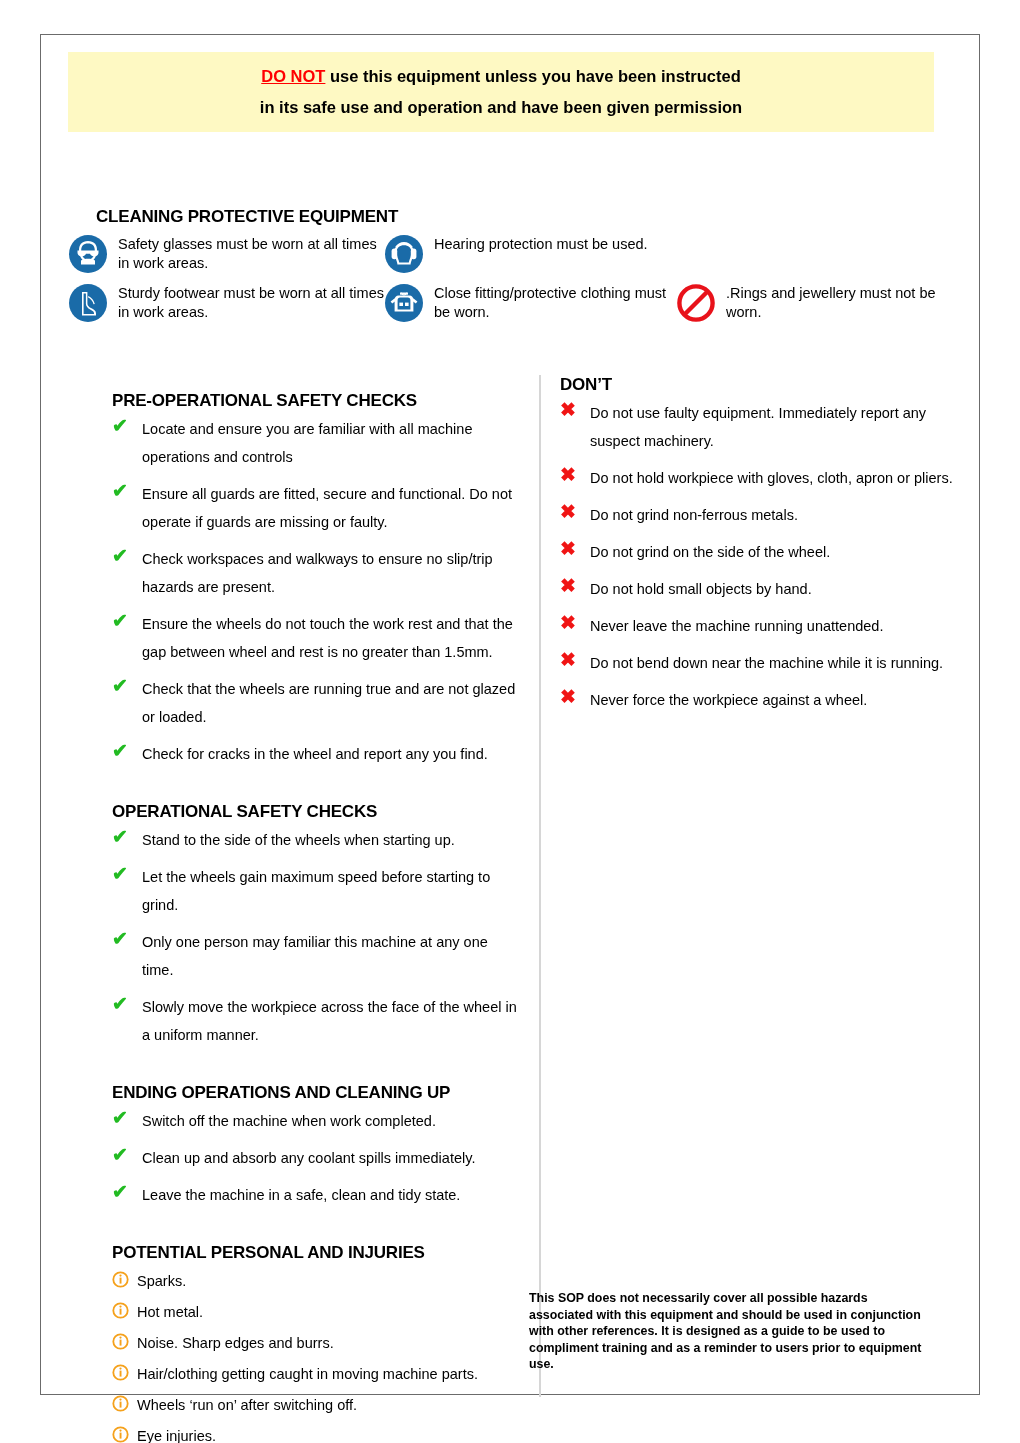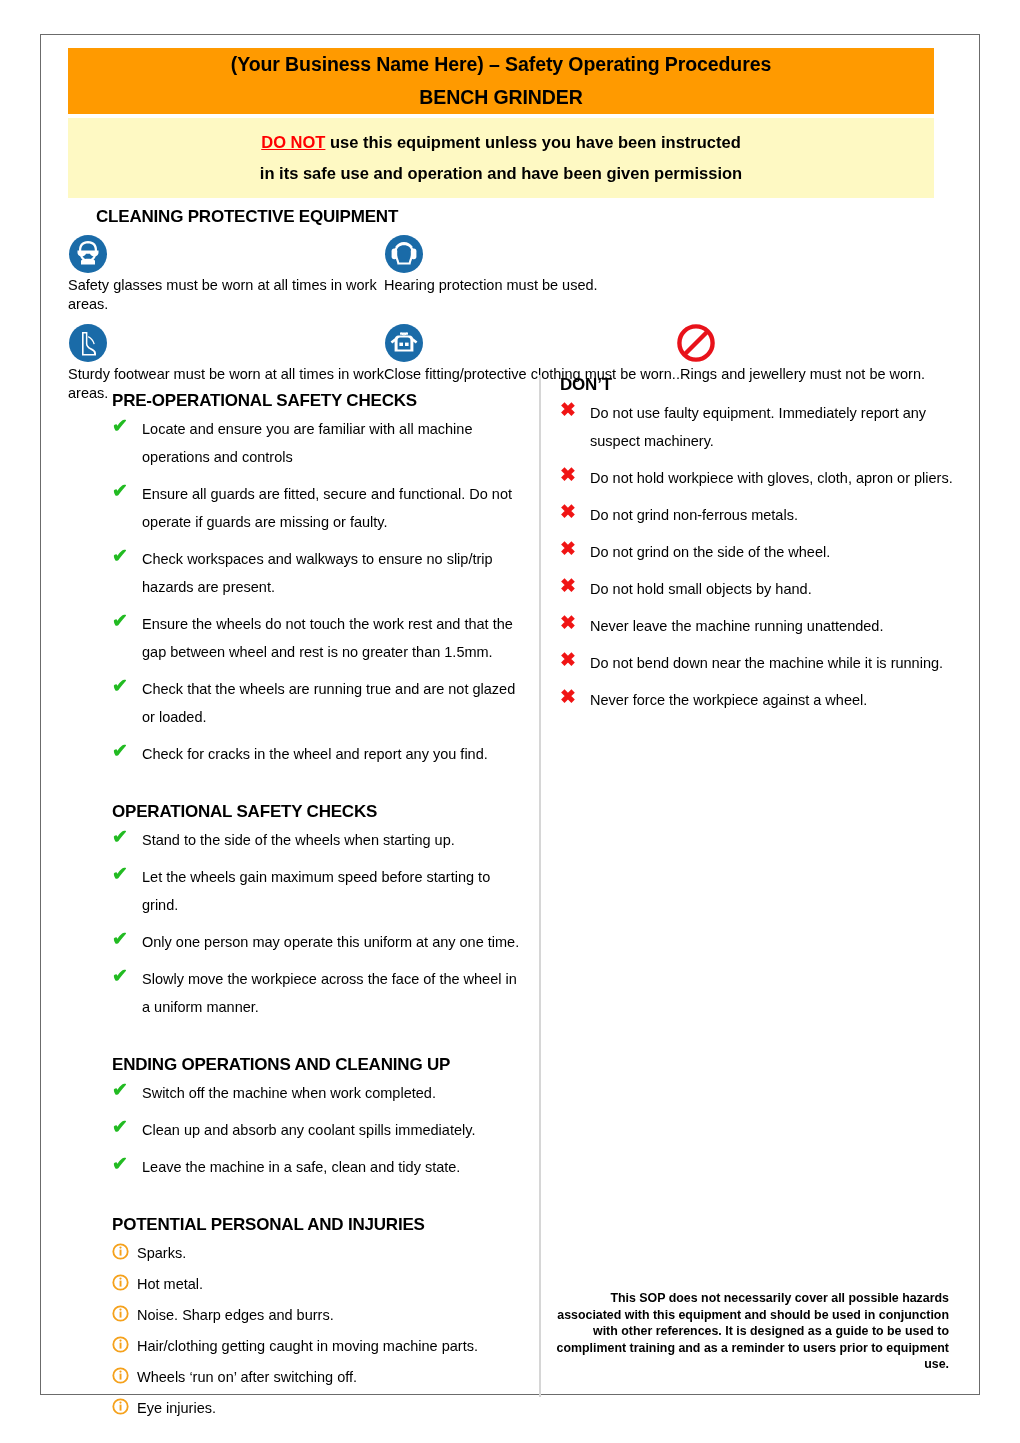--- a/index.html
+++ b/index.html
@@ -32,21 +32,21 @@
   .hdr-gap{height:4px;background:#ffffff;}
   .hdr-block2{background:#fef9c3;padding-top:9px;padding-bottom:9px;}
   .hdr-line2{
     text-align:center;font-weight:bold;font-size:16.5px;line-height:31px;color:#000;
   }
   .donot{color:#FF0000;text-decoration:underline;}
   
   .ppe{position:absolute;left:27px;top:172px;width:890px;}
   .ppe-title{font-weight:bold;font-size:17px;margin:0 0 6px 28px;letter-spacing:-0.2px;}
   .ppe-row{display:flex;margin-bottom:8px;}
-  .ppe-cell{display:flex;align-items:flex-start;flex-direction:column;}
+  .ppe-cell{display:flex;align-items:flex-start;}
   .ppe-cell.c1{width:316px;}
   .ppe-cell.c2{width:292px;}
   .ppe-cell.c3{width:280px;}
   .ppe-ico{width:40px;height:40px;flex:0 0 40px;margin-right:10px;margin-top:1px;}
   .ppe-txt{font-size:14.5px;line-height:19px;padding-top:2px;}
   
   .cols{position:absolute;left:27px;top:340px;width:890px;height:1010px;}
   .divider{
     position:absolute;left:471px;top:0;width:2px;height:1022px;background:#d6d6d6;
   }
@@ -66,34 +66,30 @@
     padding-top:1px;
   }
   ul.list li .tx{font-size:14.5px;line-height:28px;flex:1;}
   .mk.check{color:#22BB22;font-size:22px;line-height:17px;}
   .mk.cross{color:#F01414;font-size:17px;line-height:20px;}
   ul.tight li{margin-bottom:3px;}
   ul.tight li .mk{flex:0 0 25px;width:25px;}
   .info-ico{display:inline-block;vertical-align:-4px;}
   
   .footer{
-    position:absolute;left:508px;top:1255px;width:400px;
-    text-align:right;font-size:12.4px;font-weight:bold;line-height:16.5px;
+    position:absolute;left:488px;top:1255px;width:400px;
+    text-align:left;font-size:12.4px;font-weight:bold;line-height:16.5px;
   }
 </style>
 </head>
 <body>
 
 <div class="page">
 
   <div class="hdr-wrap">
-    <div class="hdr-block">
-      <div class="hdr-line">(Your Business Name Here) – Safety Operating Procedures</div>
-      <div class="hdr-line">BENCH GRINDER</div>
-    </div>
     <div class="hdr-gap"></div>
     <div class="hdr-block2">
       <div class="hdr-line2"><span class="donot">DO NOT</span><span> use this equipment unless you have been instructed</span></div>
       <div class="hdr-line2">in its safe use and operation and have been given permission</div>
     </div>
   </div>
 
   <div class="ppe">
     <div class="ppe-title">CLEANING PROTECTIVE EQUIPMENT</div>
 
@@ -203,21 +199,21 @@
         <li>
             <span class="mk check">✔</span>
             <span class="tx">Stand to the side of the wheels when starting up.</span>
           </li>
         <li>
             <span class="mk check">✔</span>
             <span class="tx">Let the wheels gain maximum speed before starting to grind.</span>
           </li>
         <li>
             <span class="mk check">✔</span>
-            <span class="tx">Only one person may operate this uniform at any one time.</span>
+            <span class="tx">Only one person may familiar this machine at any one time.</span>
           </li>
         <li>
             <span class="mk check">✔</span>
             <span class="tx">Slowly move the workpiece across the face of the wheel in a uniform manner.</span>
           </li>
       </ul>
 
       <h2 class="sec sp">ENDING OPERATIONS AND CLEANING UP</h2>
       <ul class="list">
         <li>

